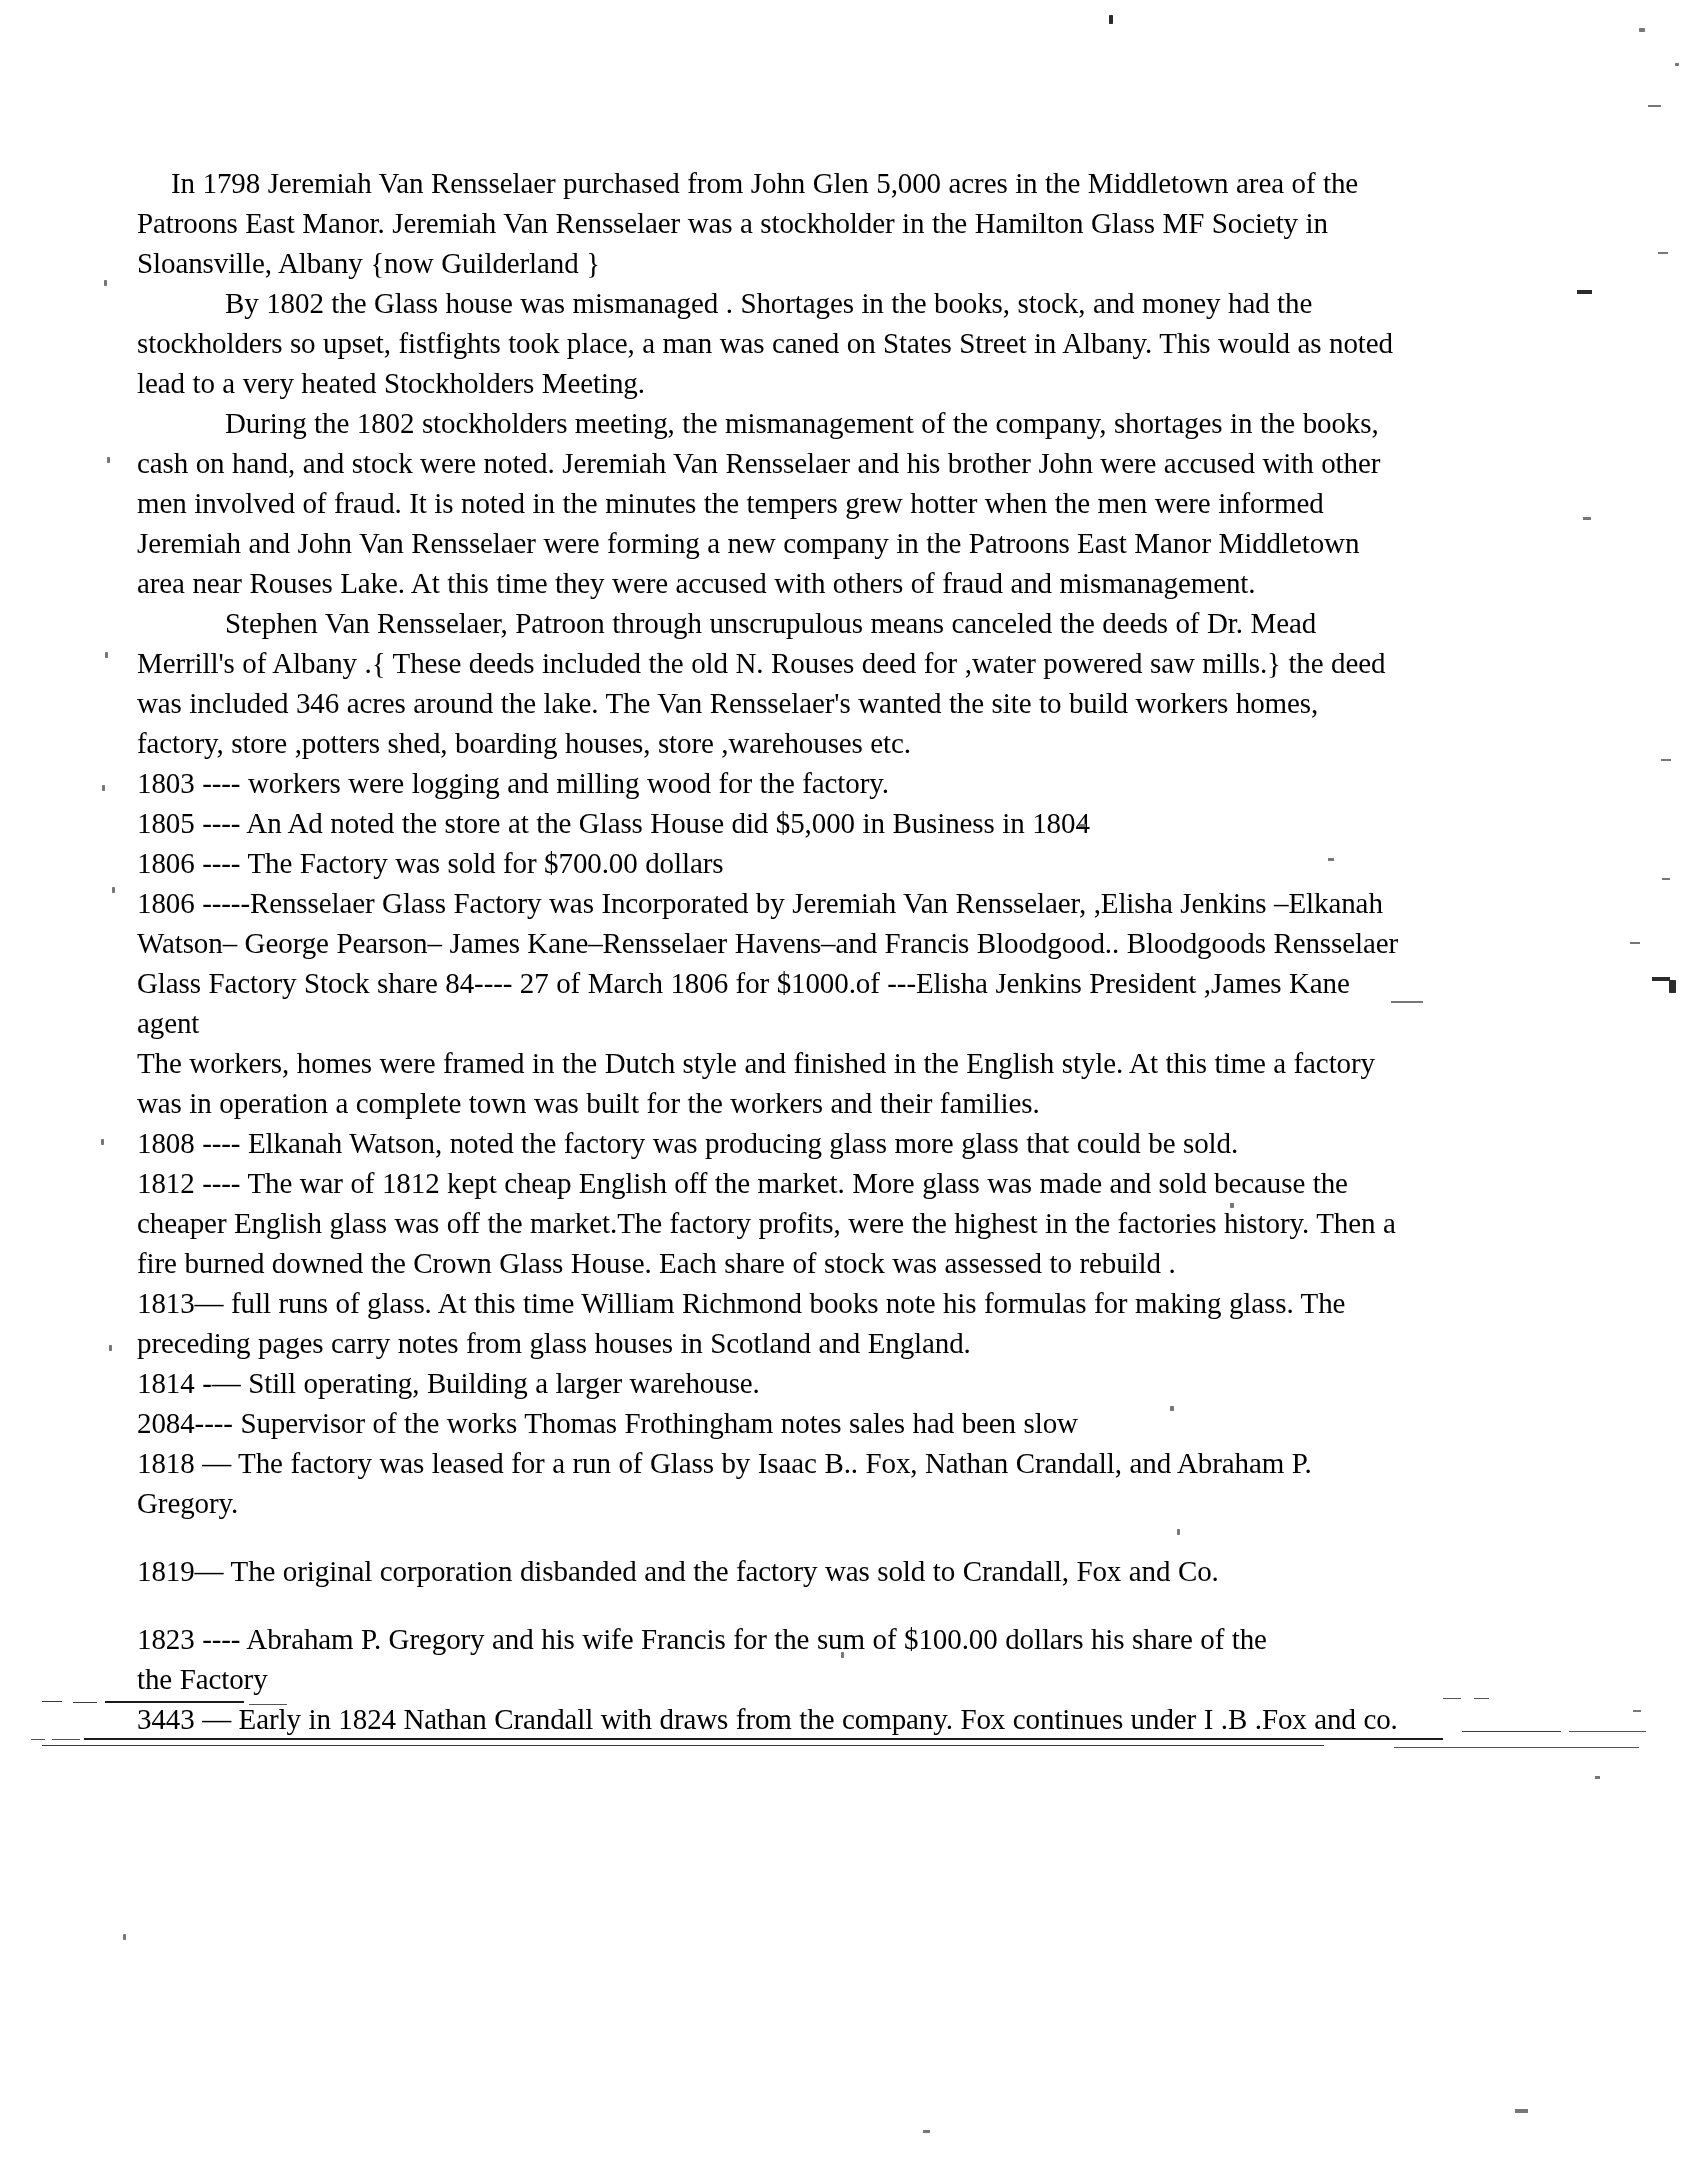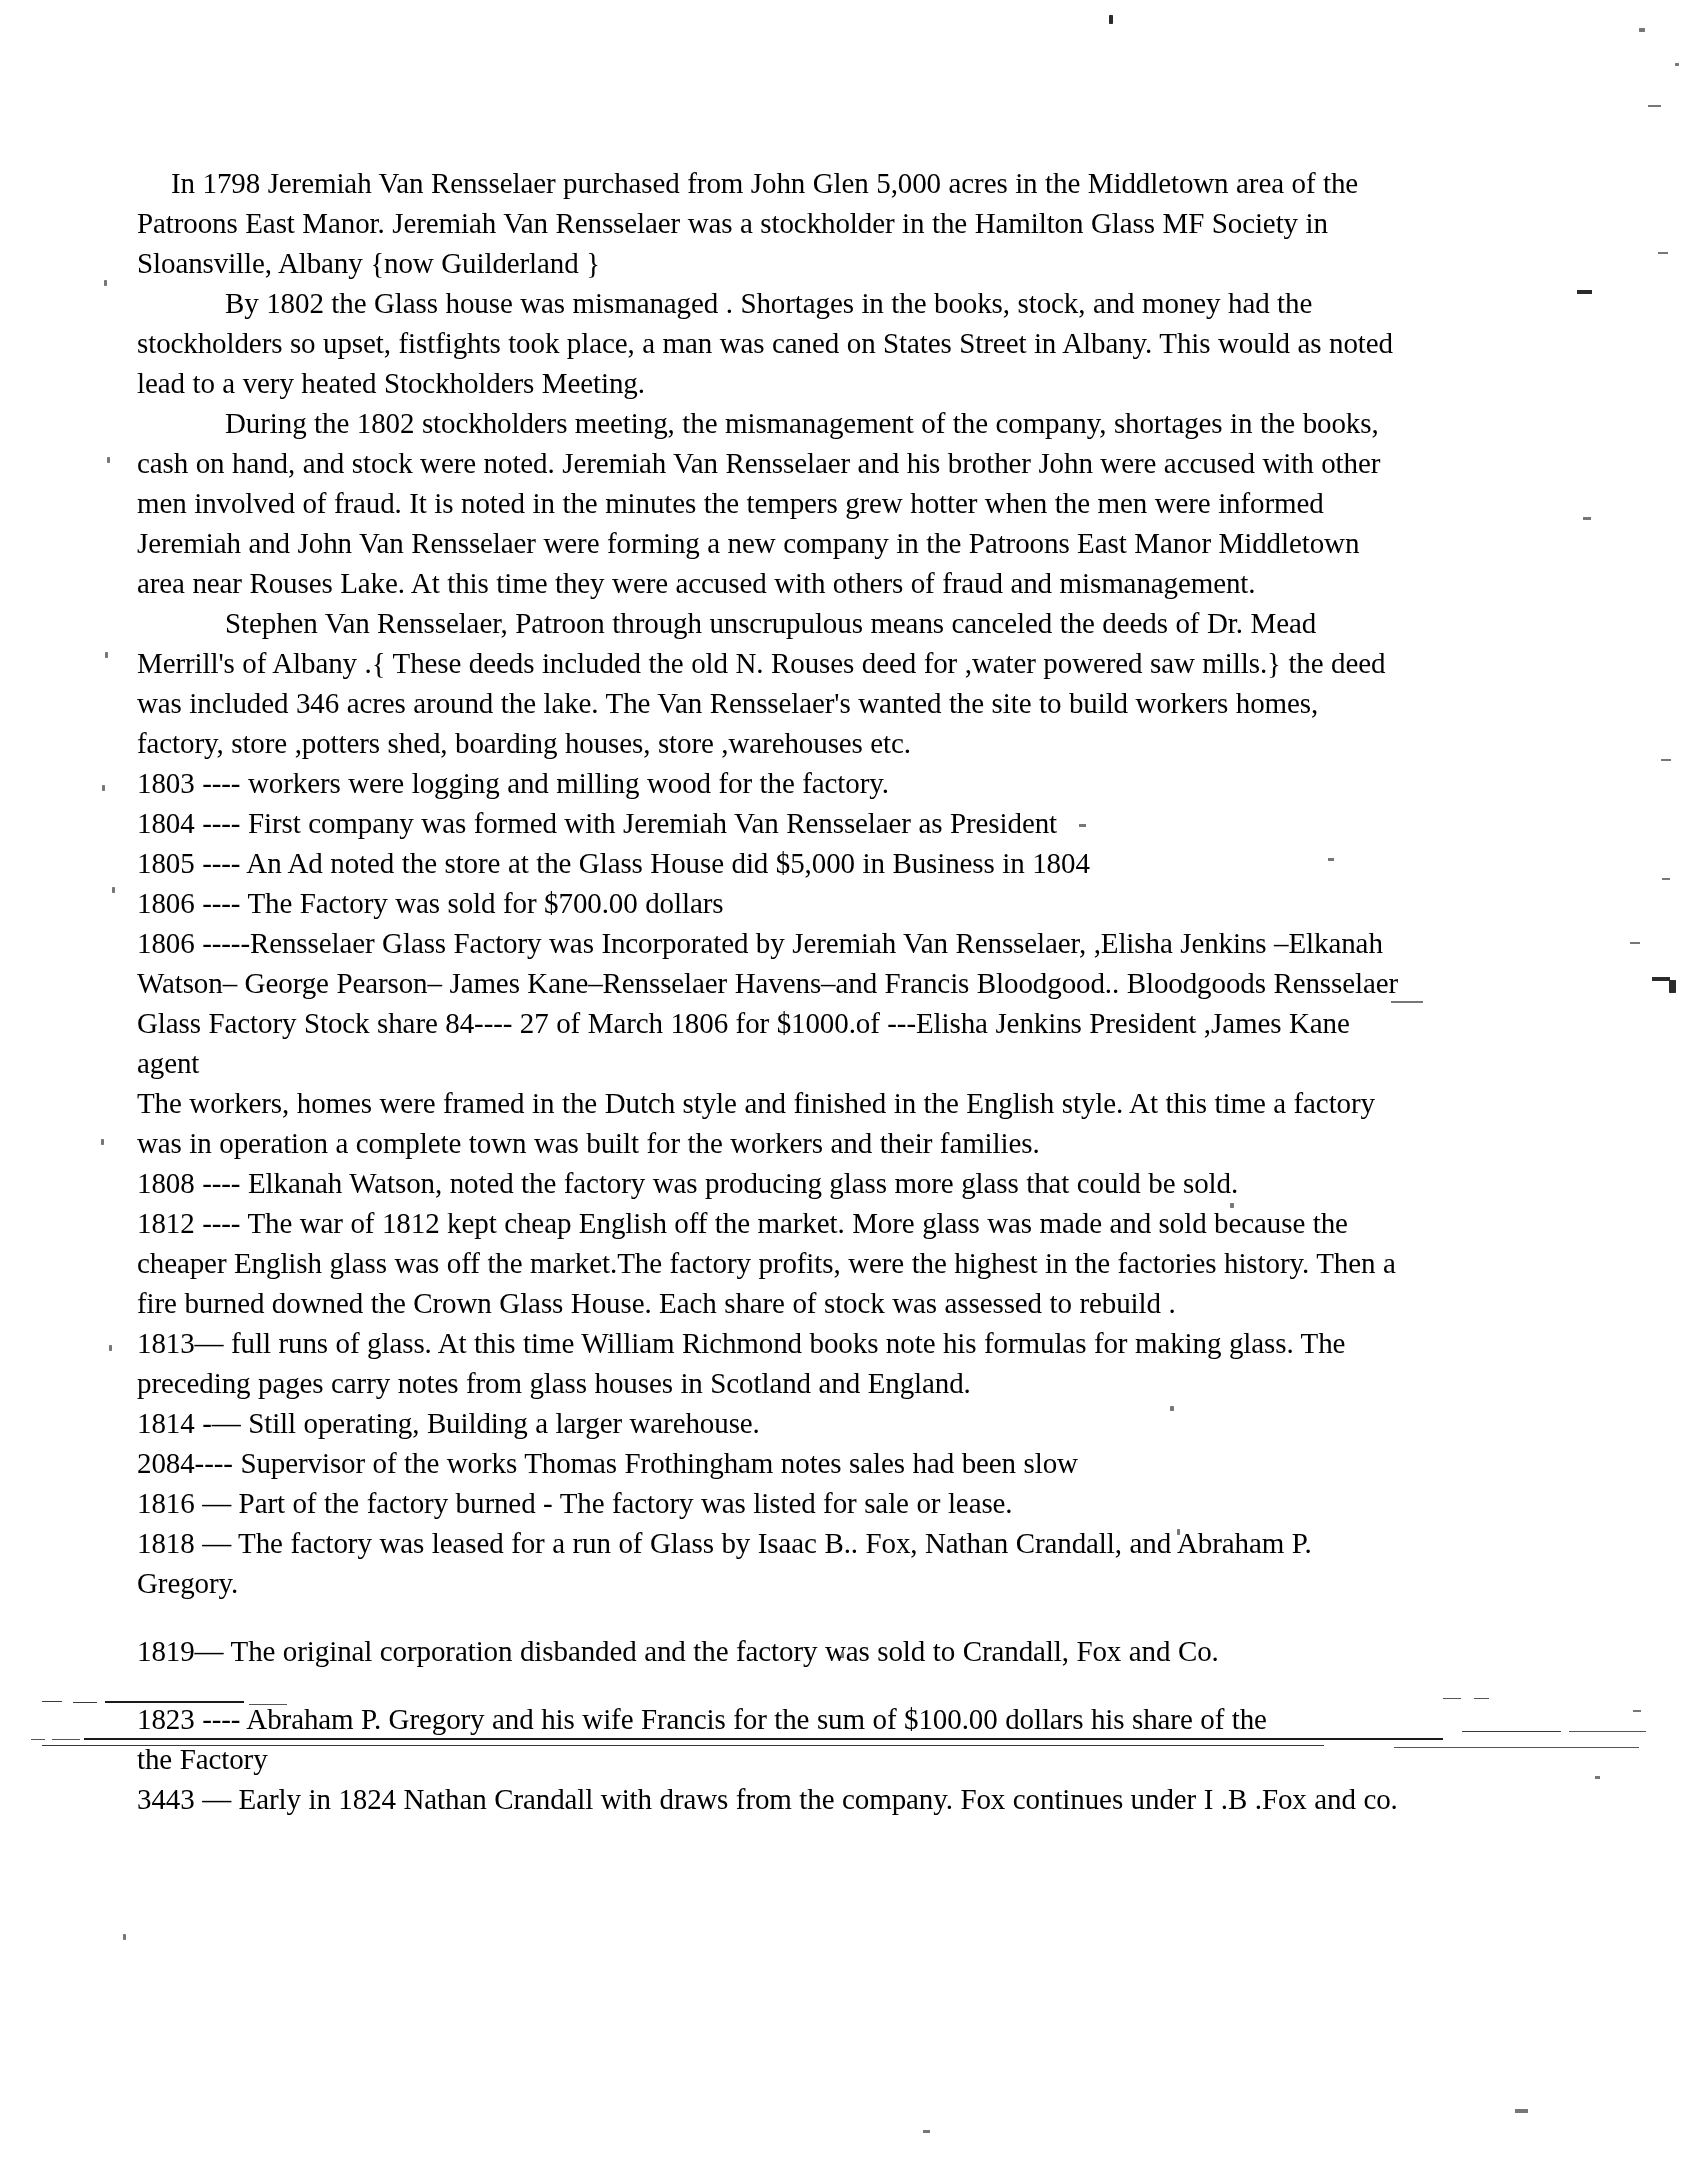--- a/index.html
+++ b/index.html
@@ -81,41 +81,39 @@
     <p class="para indent-1">In 1798 Jeremiah Van Rensselaer purchased from John Glen 5,000 acres in the Middletown area of the Patroons East Manor. Jeremiah Van Rensselaer was a stockholder in the Hamilton Glass MF Society in Sloansville, Albany {now Guilderland }</p>
 
     <p class="para indent-2">By 1802 the Glass house was mismanaged . Shortages in the books, stock, and money had the stockholders so upset, fistfights took place, a man was caned on States Street in Albany. This would as noted lead to a very heated Stockholders Meeting.</p>
 
     <p class="para indent-2">During the 1802 stockholders meeting, the mismanagement of the company, shortages in the books, cash on hand, and stock were noted. Jeremiah Van Rensselaer and his brother John were accused with other men involved of fraud.  It is noted in the minutes the tempers grew hotter when the men were informed Jeremiah and John Van Rensselaer were forming a new company in the Patroons East Manor Middletown area near Rouses Lake. At this time they were accused with others of fraud and mismanagement.</p>
 
     <p class="para indent-2">Stephen Van Rensselaer, Patroon through unscrupulous means canceled the deeds of Dr. Mead Merrill's of Albany .{ These deeds included the old N. Rouses deed for ,water powered saw mills.} the deed was included  346 acres around the lake. The  Van Rensselaer's wanted the site to build workers homes, factory, store ,potters shed, boarding houses, store ,warehouses etc.</p>
 
     <p class="para indent-0">1803 ---- workers were logging and milling wood for the factory.</p>
 
-    <p class="para indent-0">1804 ---- First company was formed with Jeremiah Van Rensselaer as President</p>
 
     <p class="para indent-0">1805 ---- An Ad noted the store at the Glass House did $5,000 in Business in 1804</p>
 
     <p class="para indent-0">1806 ---- The Factory was sold for $700.00 dollars</p>
 
     <p class="para indent-0">1806 -----Rensselaer Glass Factory was Incorporated by Jeremiah Van Rensselaer, ,Elisha Jenkins –Elkanah Watson– George Pearson– James Kane–Rensselaer Havens–and Francis Bloodgood.. Bloodgoods Rensselaer Glass Factory Stock share 84---- 27 of March 1806 for $1000.of ---Elisha Jenkins President ,James Kane agent</p>
 
     <p class="para indent-0">The workers, homes  were framed in the Dutch style and finished in the English style. At this time a factory was in operation a complete town was built for the workers and their families.</p>
 
     <p class="para indent-0">1808 ---- Elkanah Watson, noted the factory was producing glass more glass that could be sold.</p>
 
     <p class="para indent-0">1812 ---- The war of 1812 kept cheap English off the market. More glass was made and sold because the  cheaper English glass was off the market.The factory profits, were the highest in the factories history.  Then a fire burned downed the Crown Glass House.  Each share of stock was assessed to rebuild .</p>
 
     <p class="para indent-0">1813— full runs of glass. At this time William Richmond books note his formulas for making glass. The preceding pages carry notes from glass houses in Scotland and England.</p>
 
     <p class="para indent-0">1814 -— Still operating, Building a larger warehouse.</p>
 
     <p class="para indent-0">2084---- Supervisor of the works Thomas Frothingham notes sales had been slow</p>
 
-    <p class="para indent-0">1816 — Part of the factory burned - The factory was listed for sale or lease.</p>
 
     <p class="para indent-0">1818 — The factory was leased for a run of Glass by Isaac B.. Fox, Nathan Crandall, and Abraham P. Gregory.</p>
 
     <p class="para indent-0 row-strike">1819— The original corporation disbanded and the factory was sold to Crandall, Fox and Co.</p>
 
     <p class="para indent-0 row-strike">1823 ---- Abraham P. Gregory and his wife Francis for the sum of $100.00 dollars his share of the</p>
 
     <p class="para indent-0">the Factory</p>
 
     <p class="para indent-0">3443 — Early in 1824 Nathan Crandall with draws from the company. Fox continues under I .B .Fox and co.</p>

